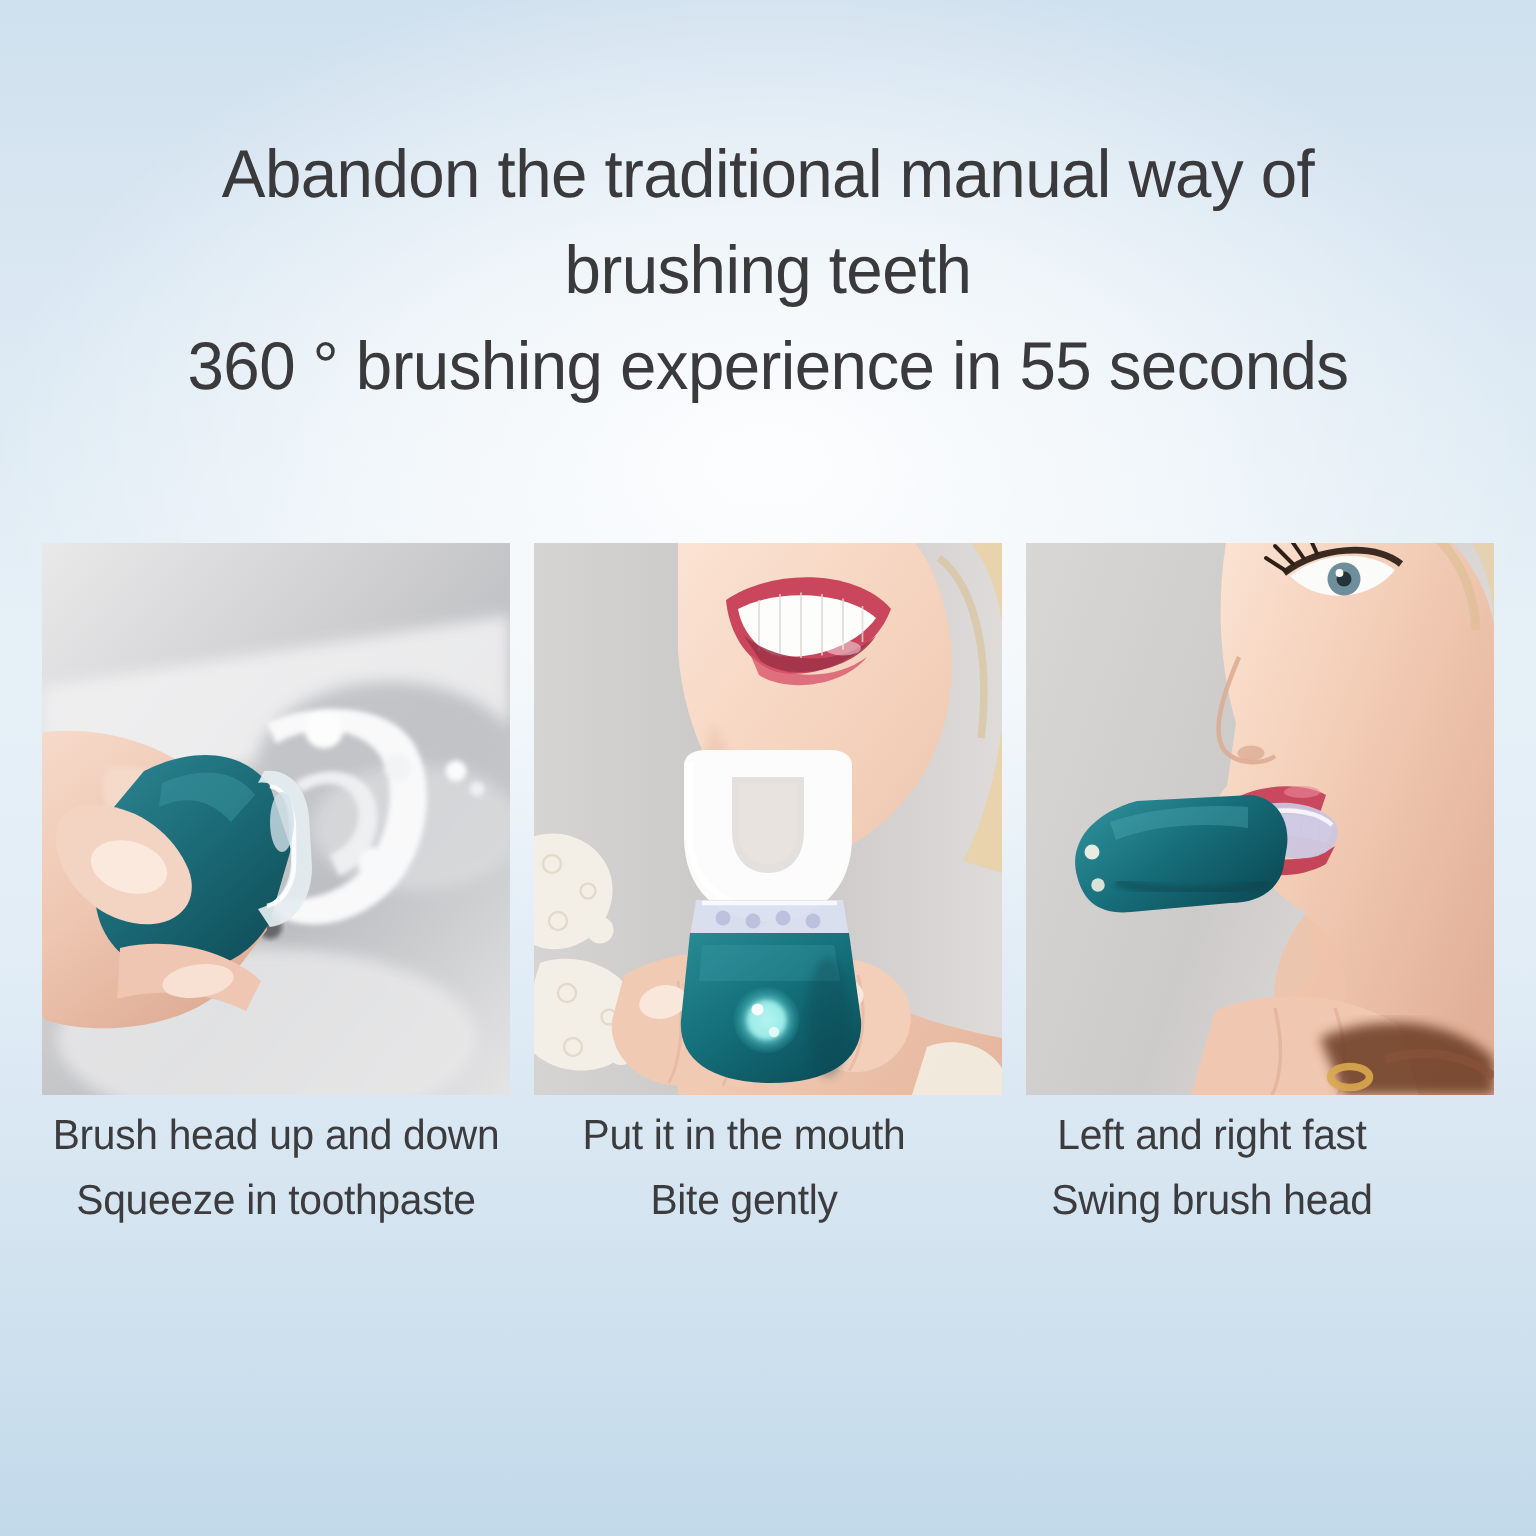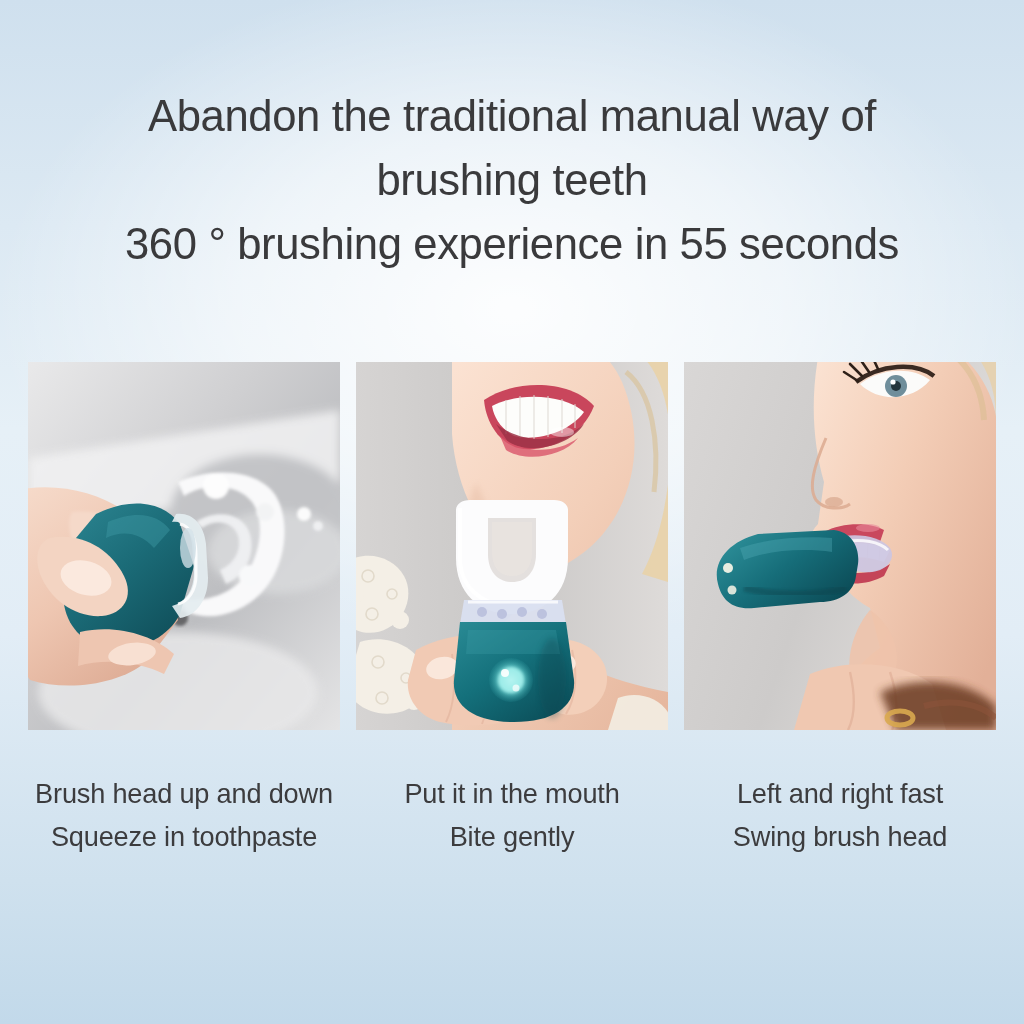--- a/index.html
+++ b/index.html
@@ -43,24 +43,23 @@
     position: relative;
     width: 312px; height: 368px;
     overflow: hidden;
     background: #cbc9c8;
   }
   .panel svg { display: block; width: 312px; height: 368px; }
 
   
   .captions {
     position: absolute;
-    left: 28px; top: 772px;
+    left: 28px; top: 735px;
     width: 968px;
     display: flex;
-    justify-content: space-between;
   }
   .caption {
     width: 312px;
     text-align: center;
     color: #3c3c3e;
     font-size: 28px;
     line-height: 43px;
     font-weight: 400;
     letter-spacing: -0.2px;
     transform: scaleX(0.97);

